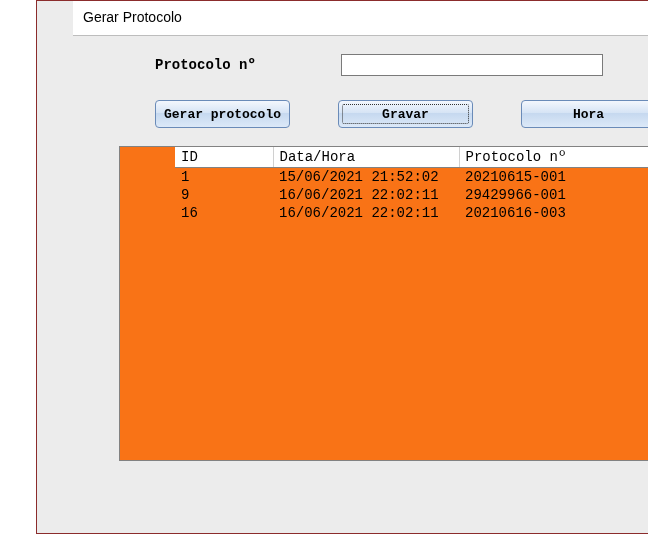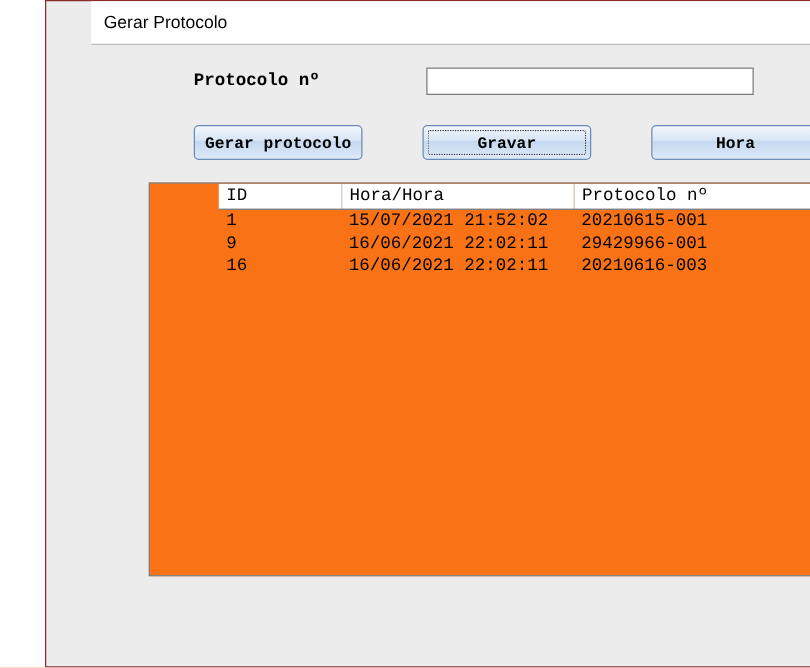--- a/index.html
+++ b/index.html
@@ -131,28 +131,28 @@
     <div class="grid">
       <table>
         <colgroup>
           <col class="col-id">
             <col class="col-dt">
             <col class="col-proto">
         </colgroup>
         <thead>
           <tr>
             <th>ID</th>
-            <th>Hora/Hora</th>
+            <th>Data/Hora</th>
             <th>Protocolo nº</th>
           </tr>
         </thead>
         <tbody id="grid-body">
             <tr>
               <td>1</td>
-              <td>15/07/2021 21:52:02</td>
+              <td>15/06/2021 21:52:02</td>
               <td>20210615-001</td>
             </tr>
             <tr>
               <td>9</td>
               <td>16/06/2021 22:02:11</td>
               <td>29429966-001</td>
             </tr>
             <tr>
               <td>16</td>
               <td>16/06/2021 22:02:11</td>

